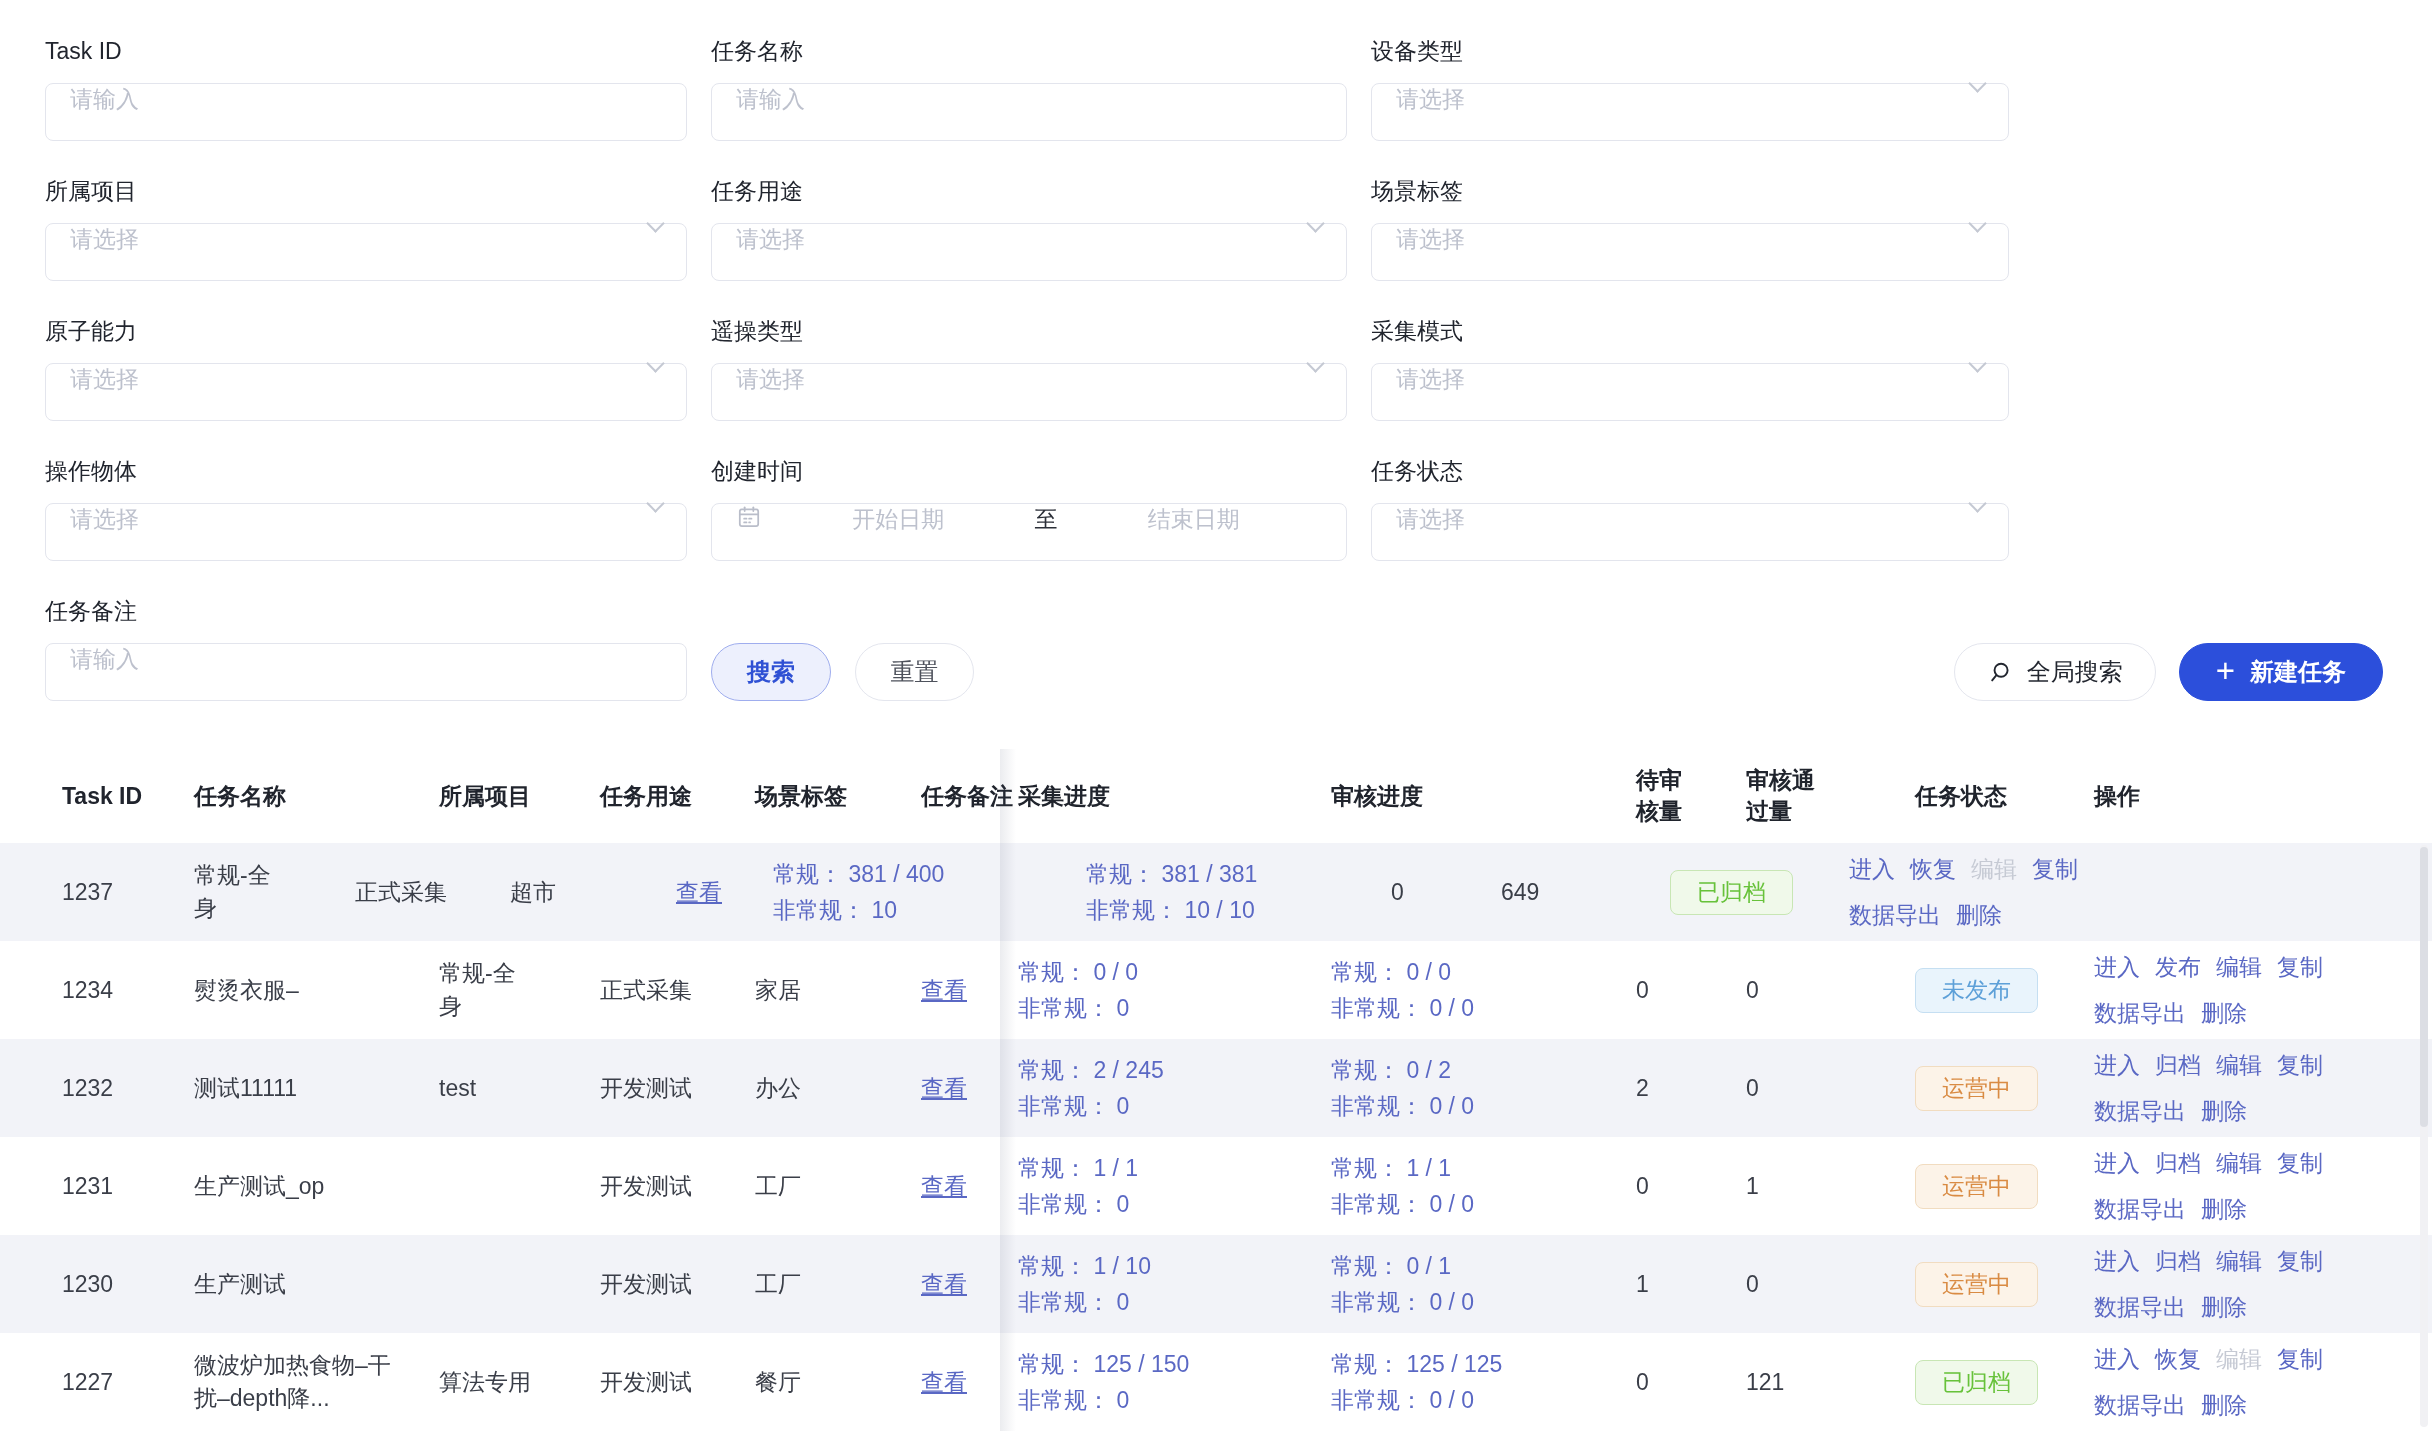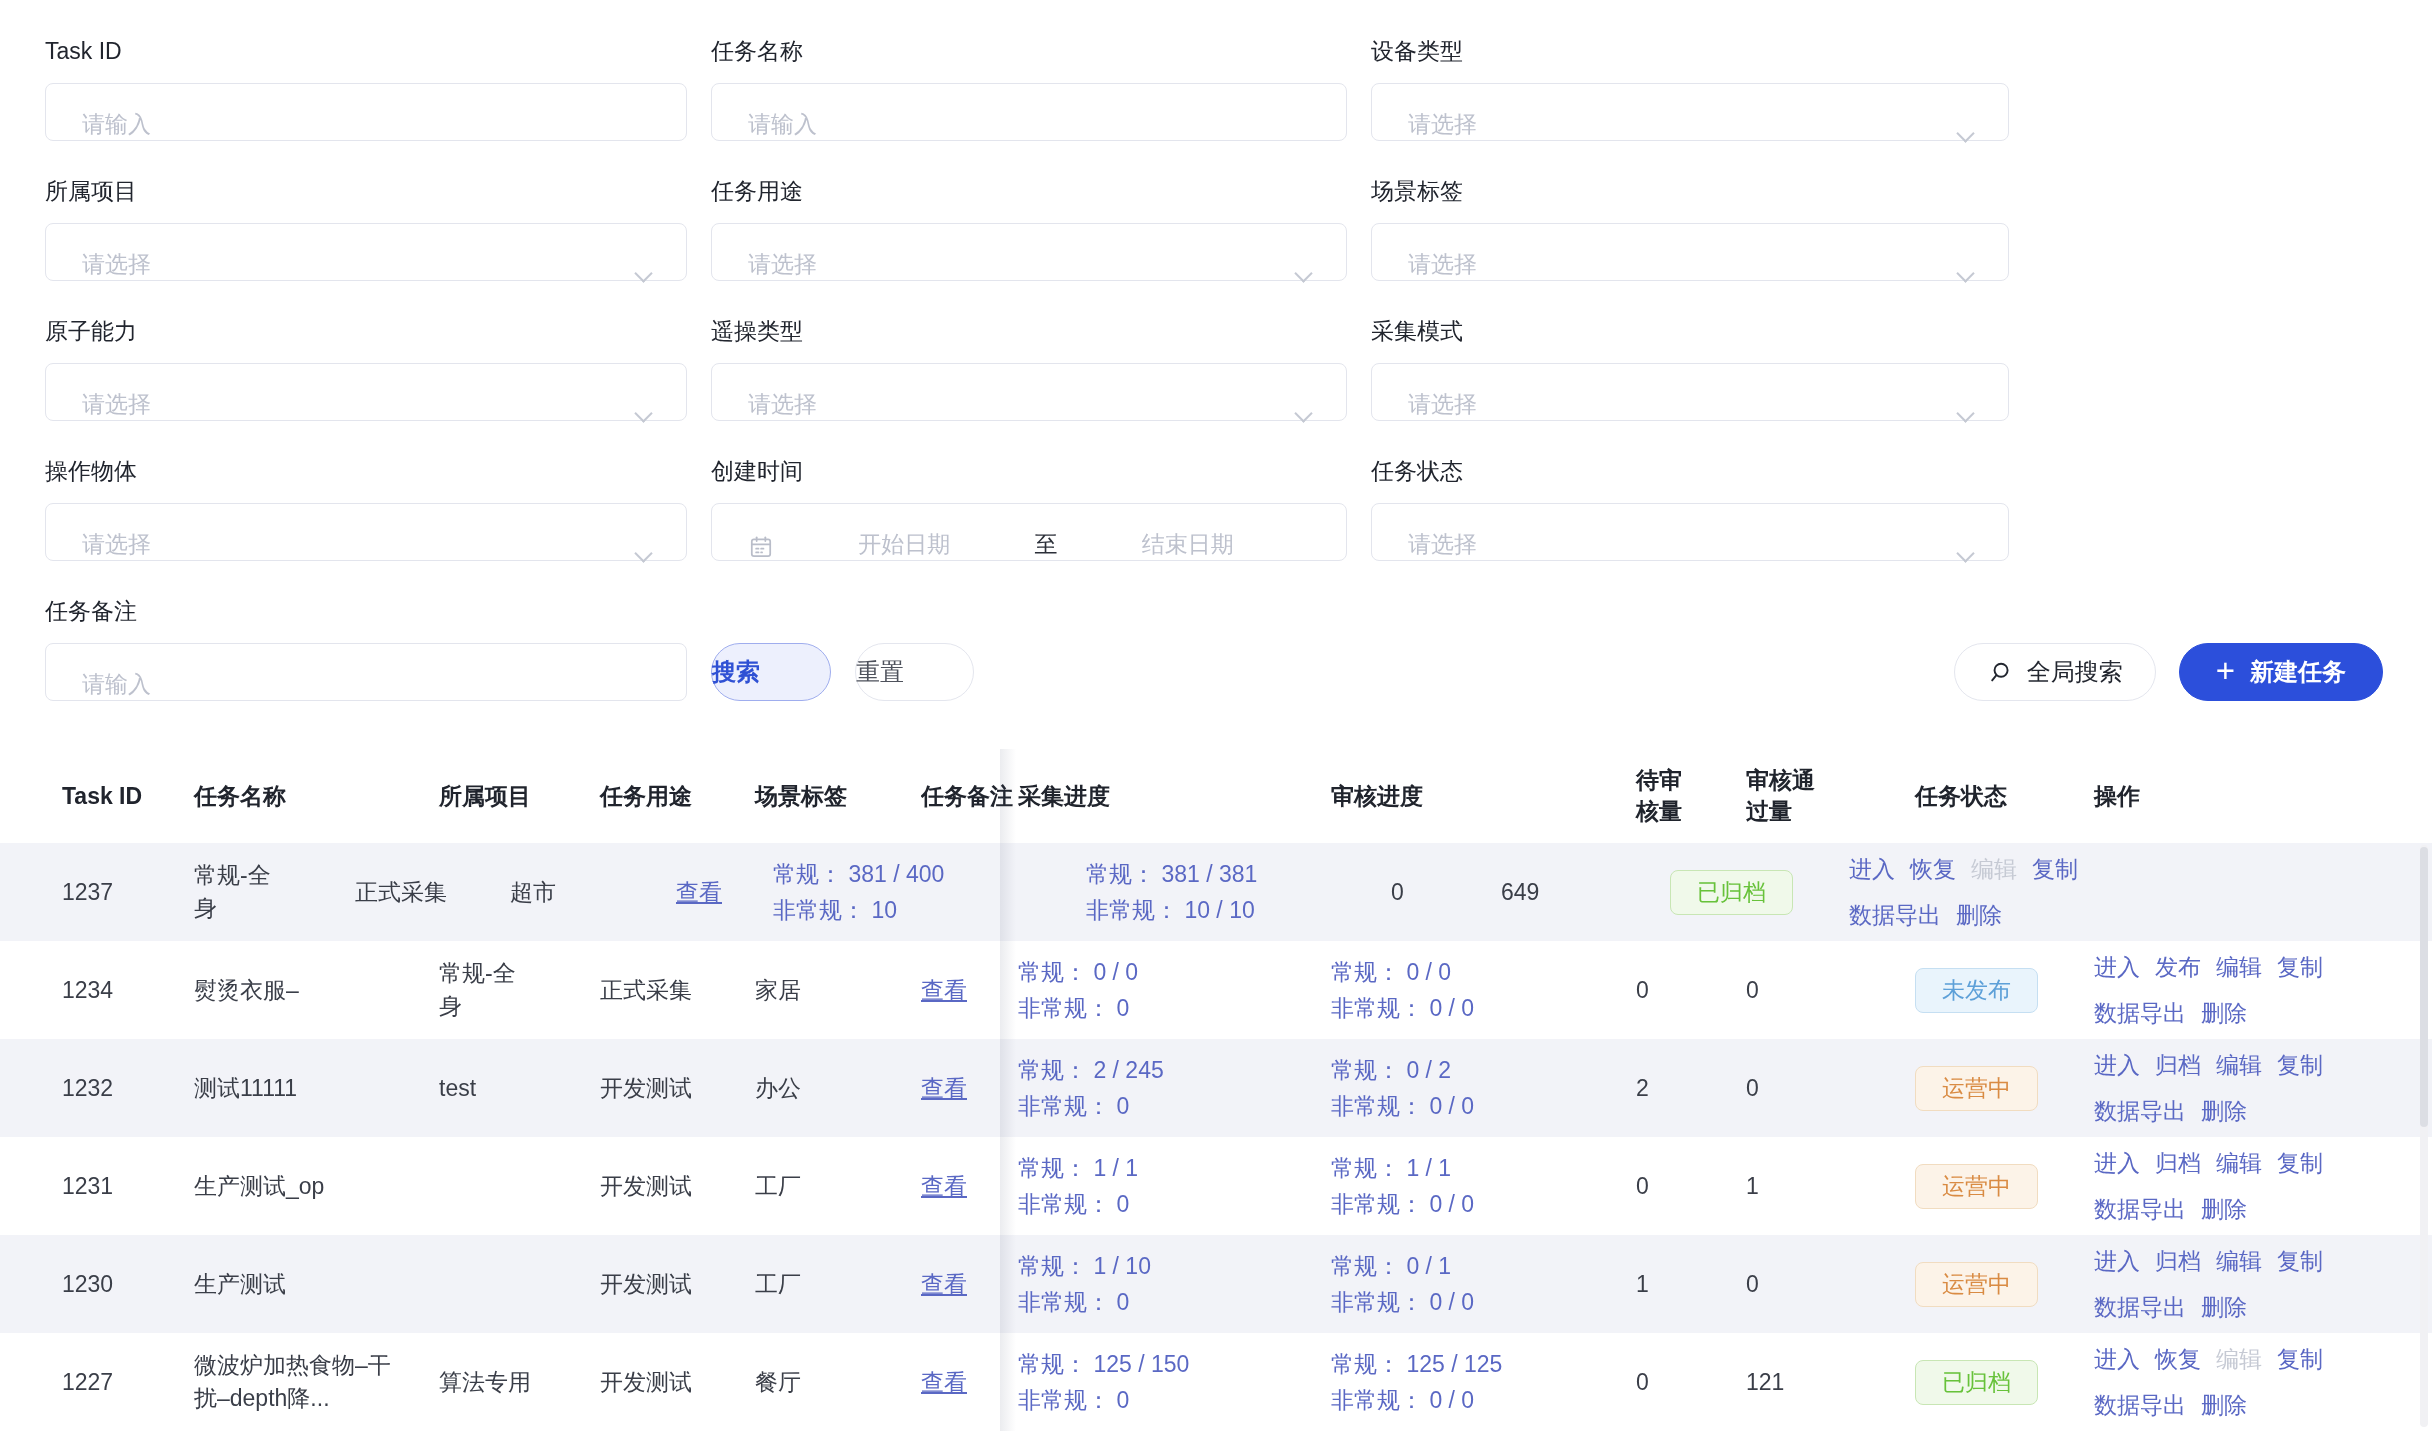--- a/index.html
+++ b/index.html
@@ -14,41 +14,41 @@
     background:#fff;color:#3a3e48;
     font-family:"Liberation Sans",sans-serif;
   }
   
   .filters{padding:36px 49px 0 45px;}
   .fgrid{display:grid;grid-template-columns:642px 636px 638px;column-gap:24px;}
   .field{margin-bottom:35px;}
   .field-label{font-size:23px;color:#21252e;line-height:30px;margin-bottom:17px;}
   .control{
     height:58px;border:1px solid #e3e5ed;border-radius:8px;background:#fff;
-    display:flex;align-items:flex-end;padding:0 36px;font-size:23px;
+    display:flex;align-items:flex-start;padding:0 24px;font-size:23px;
   }
   .placeholder{color:#bdc1cd;flex:1;}
   .chevron{
     width:13px;height:13px;flex:0 0 auto;
     border-right:2px solid #c5c9d3;border-bottom:2px solid #c5c9d3;
     transform:rotate(45deg);margin-top:-7px;
   }
   .daterange .cal-icon{flex:0 0 auto;margin-right:8px;display:flex;}
   .dr-start,.dr-end{flex:1;text-align:center;color:#bdc1cd;}
   .dr-sep{color:#2b2f38;padding:0 8px;}
   
   .action-row{display:flex;align-items:flex-end;}
   .action-row .field{margin-bottom:0;}
   .remark-wrap{width:642px;}
   .btns-left{display:flex;gap:24px;margin-left:24px;}
   .spacer{flex:1;}
   .btns-right{display:flex;gap:23px;}
   .btn{
     height:58px;border-radius:29px;border:1px solid transparent;cursor:pointer;
-    display:flex;align-items:center;justify-content:flex-start;font-size:24px;
+    display:flex;align-items:center;justify-content:center;font-size:24px;
     font-family:"Liberation Sans",sans-serif;background:#fff;
   }
   .btn-search{width:120px;background:#edf0fd;border-color:#9fadee;color:#2f51d4;font-weight:600;}
   .btn-reset{width:119px;border-color:#e4e6ee;color:#4e525c;}
   .btn-global{padding:0 32px;border-color:#e4e6ee;color:#22262f;gap:13px;}
   .btn-new{padding:0 36px;background:var(--primary);border-color:var(--primary);color:#fff;font-weight:600;gap:15px;}
   .plus{font-size:33px;font-weight:400;line-height:1;margin-top:-4px;}
   
   .table{margin-top:48px;position:relative;width:2432px;}
   .thead{display:flex;height:94px;align-items:center;background:#fff;}

